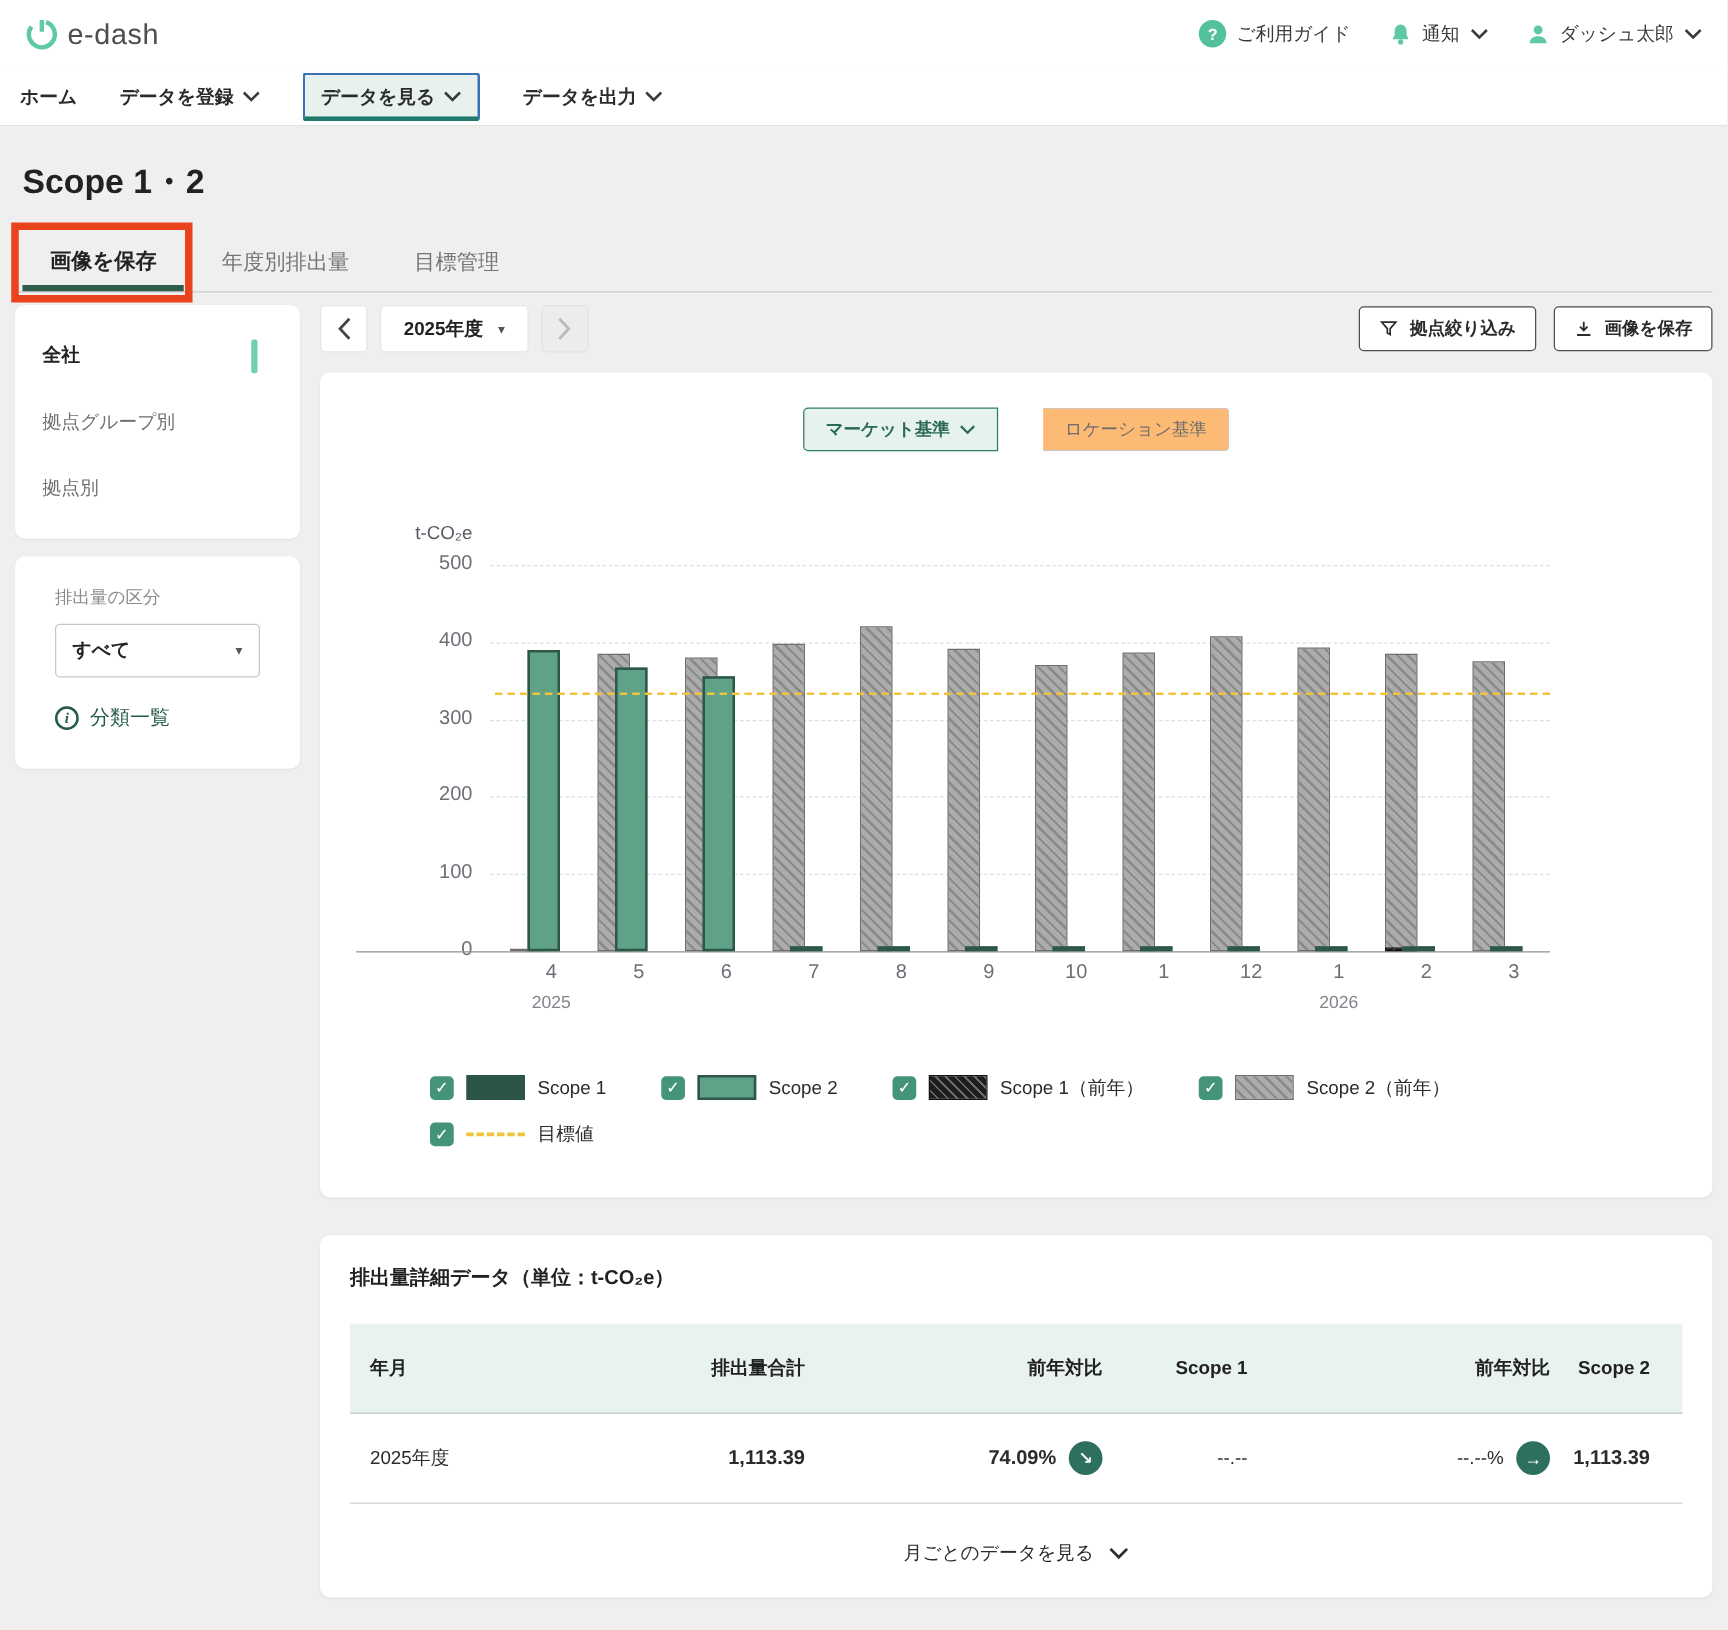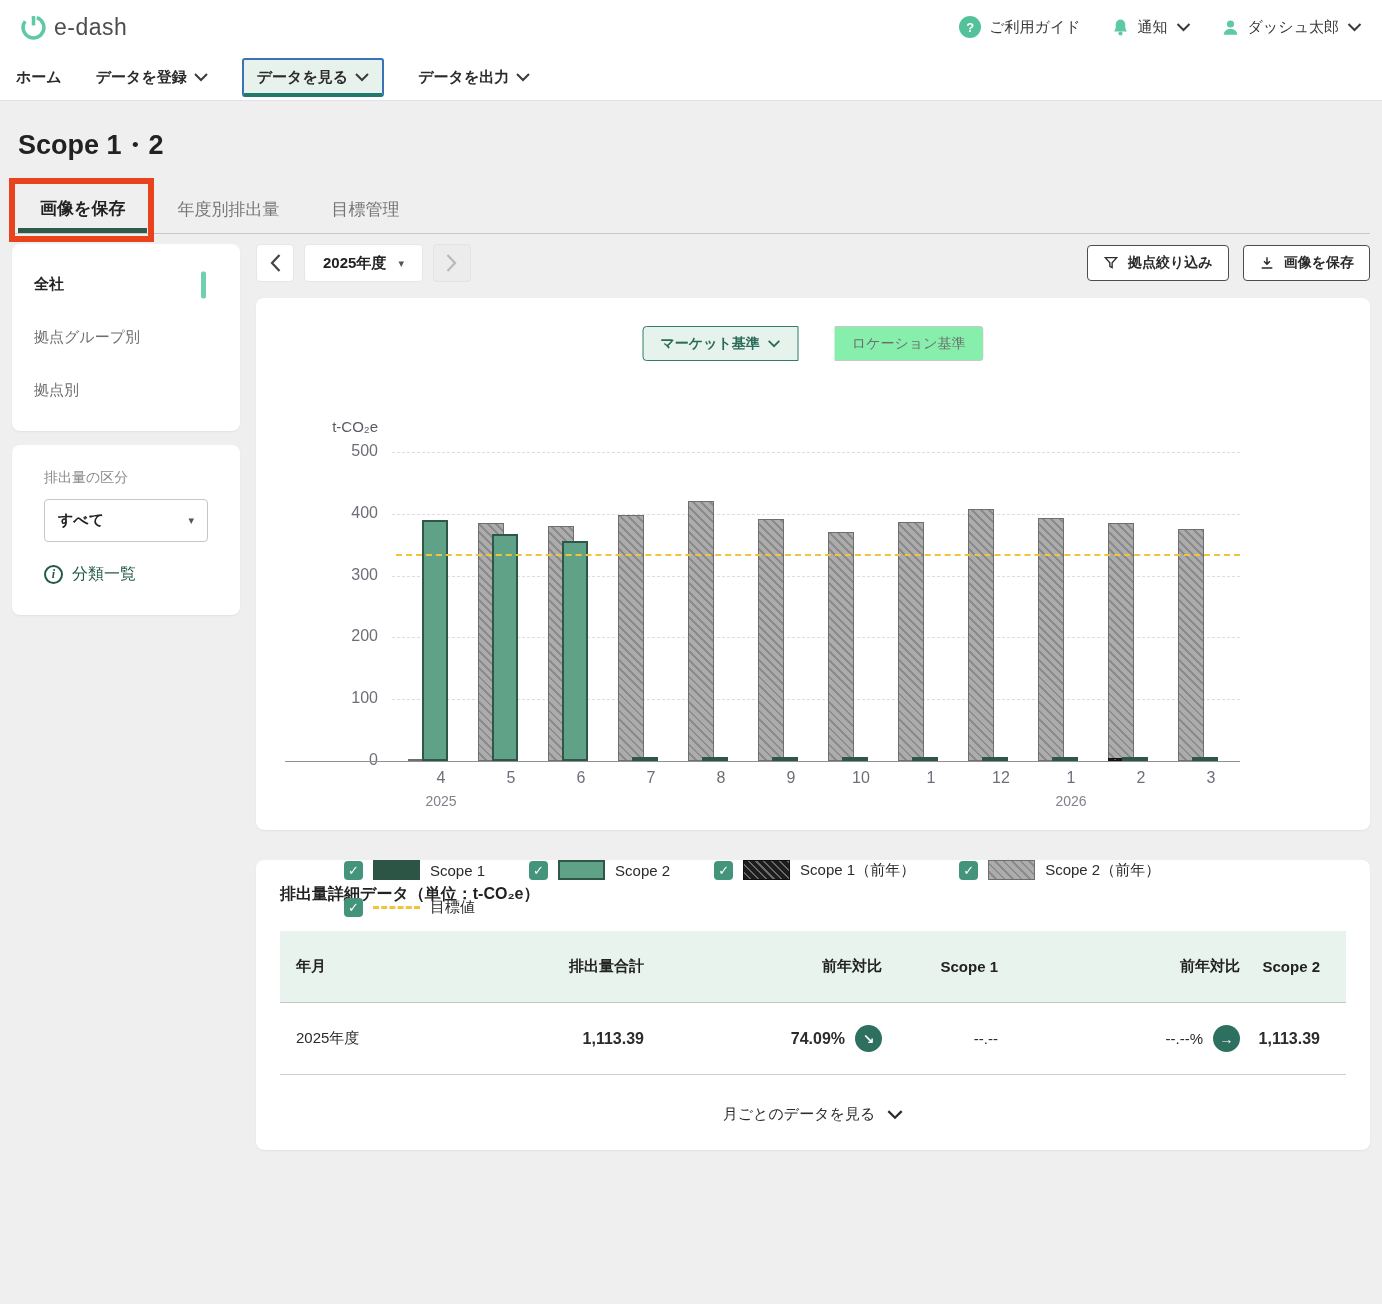--- a/index.html
+++ b/index.html
@@ -89,34 +89,34 @@
     display:flex; align-items:center; gap:12px; font-size:15px; font-weight:700; color:#222; cursor:pointer;
   }
   .controls-right { display:flex; align-items:center; gap:14px; }
   .tool-btn {
     height:36px; background:#fff; border:1px solid #4d4d4d; border-radius:4px; padding:12px 15px;
     display:flex; align-items:center; gap:9px; font-size:14px; font-weight:700; color:#2b2b2b; cursor:pointer;
   }
 
   
   .chart-card {
-    position:relative; background:#fff; border-radius:8px; height:532px;
+    position:relative; background:#fff; border-radius:8px; height:660px;
     box-shadow:0 1px 2px rgba(0,0,0,.06);
   }
   .basis-toggle { position:absolute; top:28px; left:50%; transform:translateX(-50%); display:flex; }
   .basis-btn {
     height:35px; padding:0 17px; display:flex; align-items:center; gap:8px;
     font-size:14px; cursor:pointer; white-space:nowrap;
   }
   .basis-btn.active {
     background:#e6f2ec; border:1px solid #2f7d68; color:#2b6a58; font-weight:700;
     border-radius:4px 0 0 4px;
   }
   .basis-btn.inactive {
-    background:#86efac; border:1px solid #c9c9c9; border-left:none; color:#6e6e6e;
+    background:#fdba74; border:1px solid #c9c9c9; border-left:none; color:#6e6e6e;
     border-radius:0 4px 4px 0;
     margin-left:36px;
   }
 
   .plot { position:absolute; left:140px; top:154px; width:844px; height:309px; }
   .gridline { position:absolute; left:-4px; right:0; border-top:1px dashed #dcdde8; }
   .axis-line { position:absolute; left:-111px; right:0; bottom:-1px; border-top:1px solid #8f8f99; }
   .ytick { position:absolute; left:-78px; width:60px; text-align:right; font-size:16px; color:#6e6e78; }
   .ylab { position:absolute; left:-84px; width:66px; text-align:right; font-size:15px; color:#5a5a64; }
   .target-line { position:absolute; left:0; right:0; border-top:2px dashed #f0c43c; z-index:4; }

